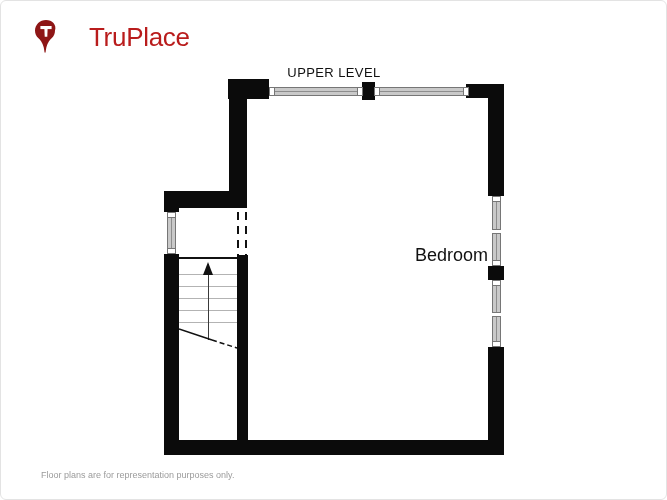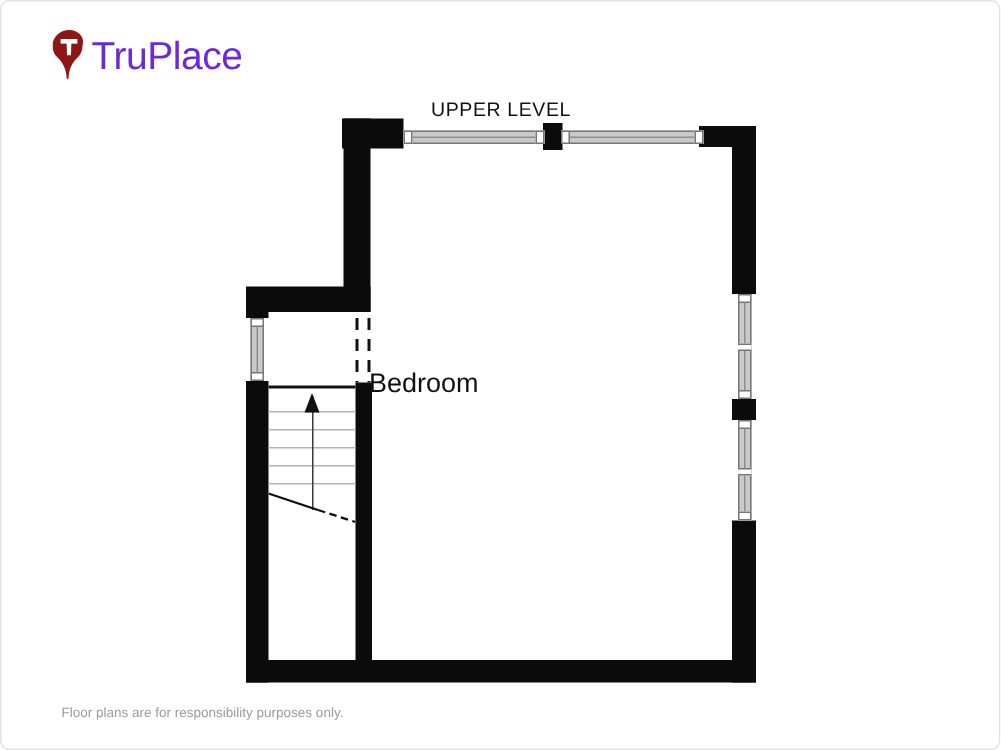--- a/index.html
+++ b/index.html
@@ -4,21 +4,21 @@
 <style>
   html,body{margin:0;padding:0;background:#fff;}
   .page{
     position:relative;width:667px;height:500px;box-sizing:border-box;
     background:#fff;border:1px solid #e3e3e3;border-radius:6px;overflow:hidden;
     font-family:"Liberation Sans", sans-serif;
   }
   
   .logo{position:absolute;left:34px;top:19px;display:flex;align-items:center;gap:4px;}
   .logo .pin{display:block;}
-  .brand{font-size:26px;line-height:1;color:#6d28d9;letter-spacing:-0.3px;}
+  .brand{font-size:26px;line-height:1;color:#b91c1c;letter-spacing:-0.3px;margin-left:28px;}
   
   .plan{position:absolute;left:0;top:0;width:667px;height:500px;}
   .wall{position:absolute;background:#0b0b0b;}
   .win{position:absolute;background:#c9c9c9;border:1px solid #767676;box-sizing:border-box;}
   .win .cap{position:absolute;background:#fff;border:1px solid #767676;box-sizing:border-box;display:block;}
   .win-h .cap{width:6px;top:-1px;bottom:-1px;height:9px;}
   .win-h .cap-a{left:-1px;}
   .win-h .cap-b{right:-1px;}
   .win-v .cap{height:6px;left:-1px;right:-1px;width:9px;}
   .win-v .cap-a{top:-1px;}
@@ -29,21 +29,21 @@
   .dash{position:absolute;width:2px;background:repeating-linear-gradient(to bottom,#111 0px,#111 8px,transparent 8px,transparent 14px);}
   .stair-top{position:absolute;left:178px;top:256px;width:58px;height:2px;background:#111;}
   .tread{position:absolute;left:178px;width:58px;height:1px;background:#b3b3b3;}
   .stair-line{position:absolute;left:207px;top:263px;width:1px;height:76px;background:#3a3a3a;}
   .arrow{position:absolute;left:202px;top:261px;width:0;height:0;
     border-left:5.5px solid transparent;border-right:5.5px solid transparent;border-bottom:13px solid #111;}
   .diag{position:absolute;left:178px;top:326px;}
   
   .level-label{position:absolute;left:163px;top:64px;width:340px;text-align:center;
     font-size:13px;letter-spacing:0.4px;color:#111;}
-  .room-label{position:absolute;left:245px;top:243px;width:242px;text-align:left;
+  .room-label{position:absolute;left:245px;top:243px;width:242px;text-align:right;
     font-size:18px;line-height:22px;color:#111;}
   .footer{position:absolute;left:40px;top:469px;font-size:9px;line-height:10px;color:#9b9b9b;}
 </style>
 </head>
 <body>
 
 <div class="page">
 
   <div class="logo">
     <svg class="pin" width="22" height="33" viewBox="0 0 22 33">
@@ -114,16 +114,16 @@
       <line x1="0" y1="2" x2="33" y2="13" stroke="#111" stroke-width="1.5"></line>
       <line x1="33" y1="13" x2="58" y2="21" stroke="#111" stroke-width="1.5" stroke-dasharray="5,3"></line>
     </svg>
 
     <div class="room-label">
       <div>Bedroom</div>
     </div>
   </div>
 
   <div class="footer">
-    <div>Floor plans are for responsibility purposes only.</div>
+    <div>Floor plans are for representation purposes only.</div>
   </div>
 
 </div>
 
 </body></html>

